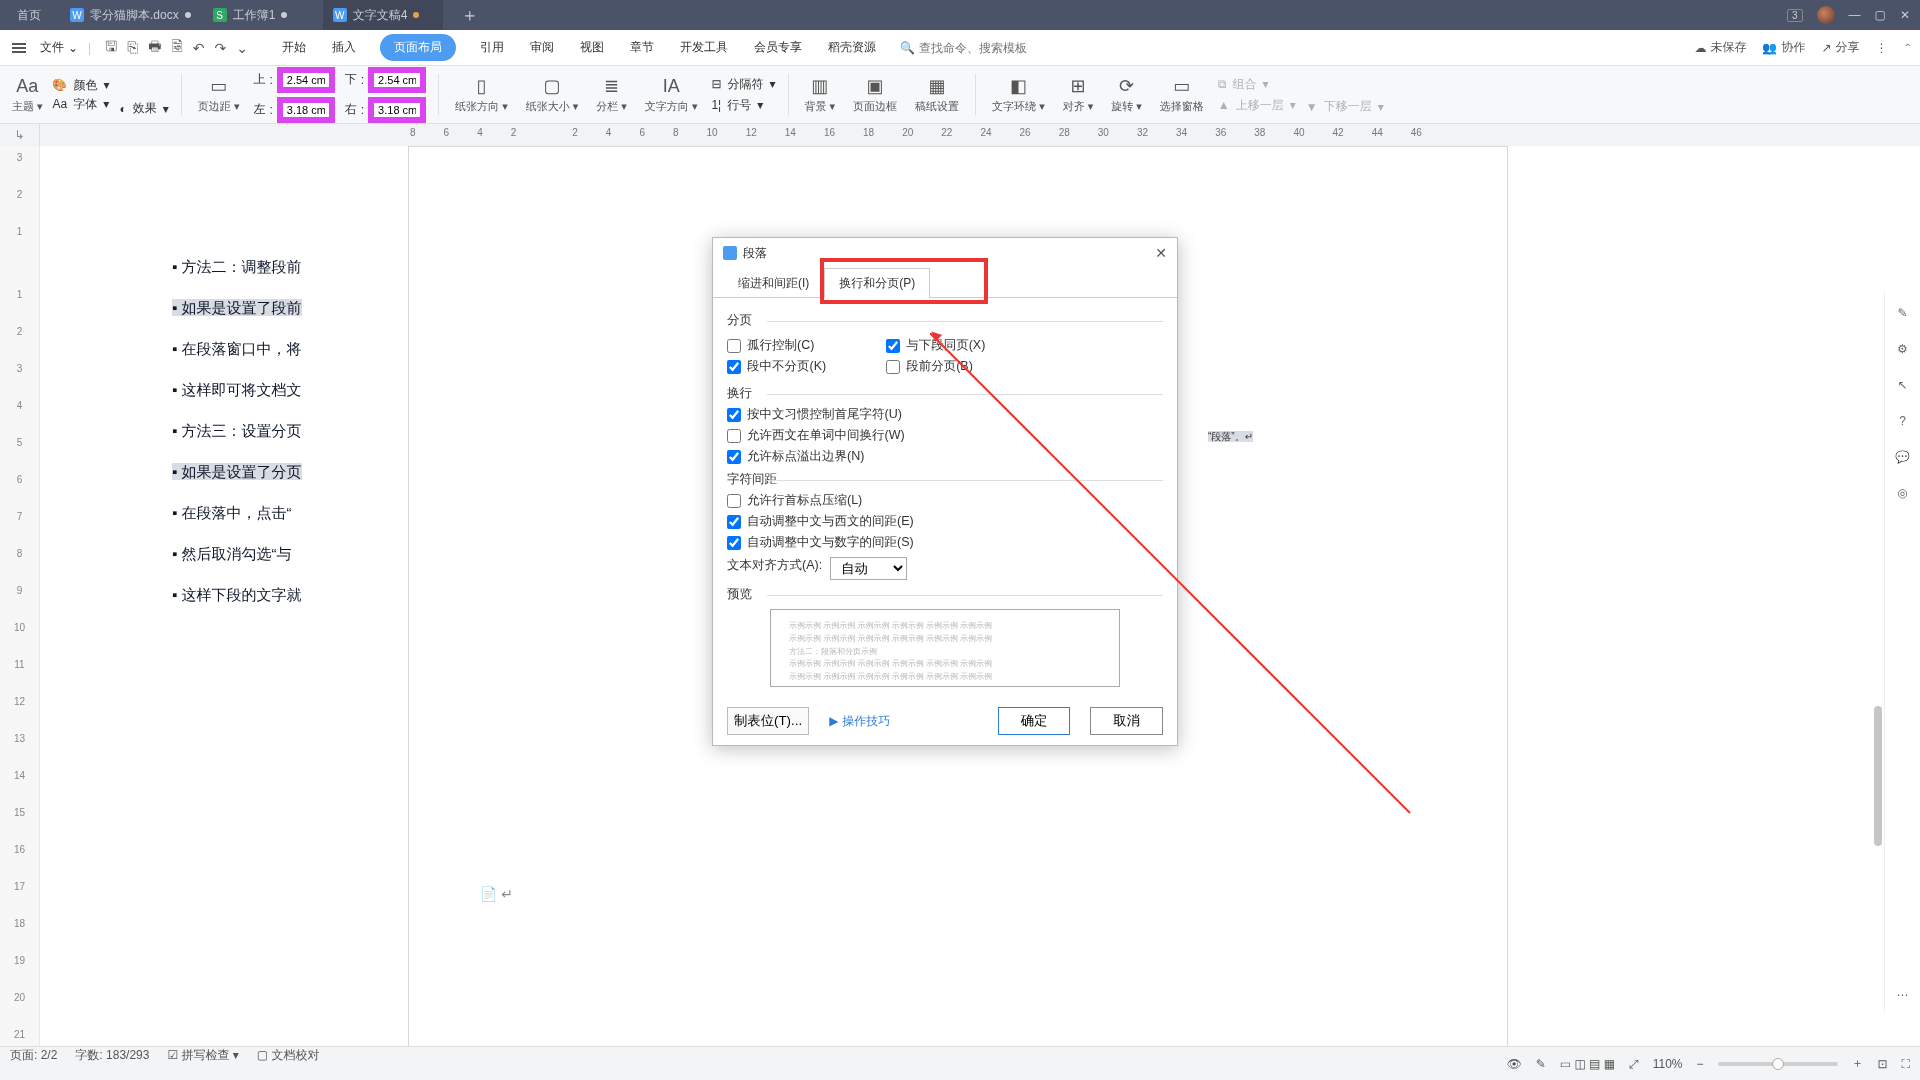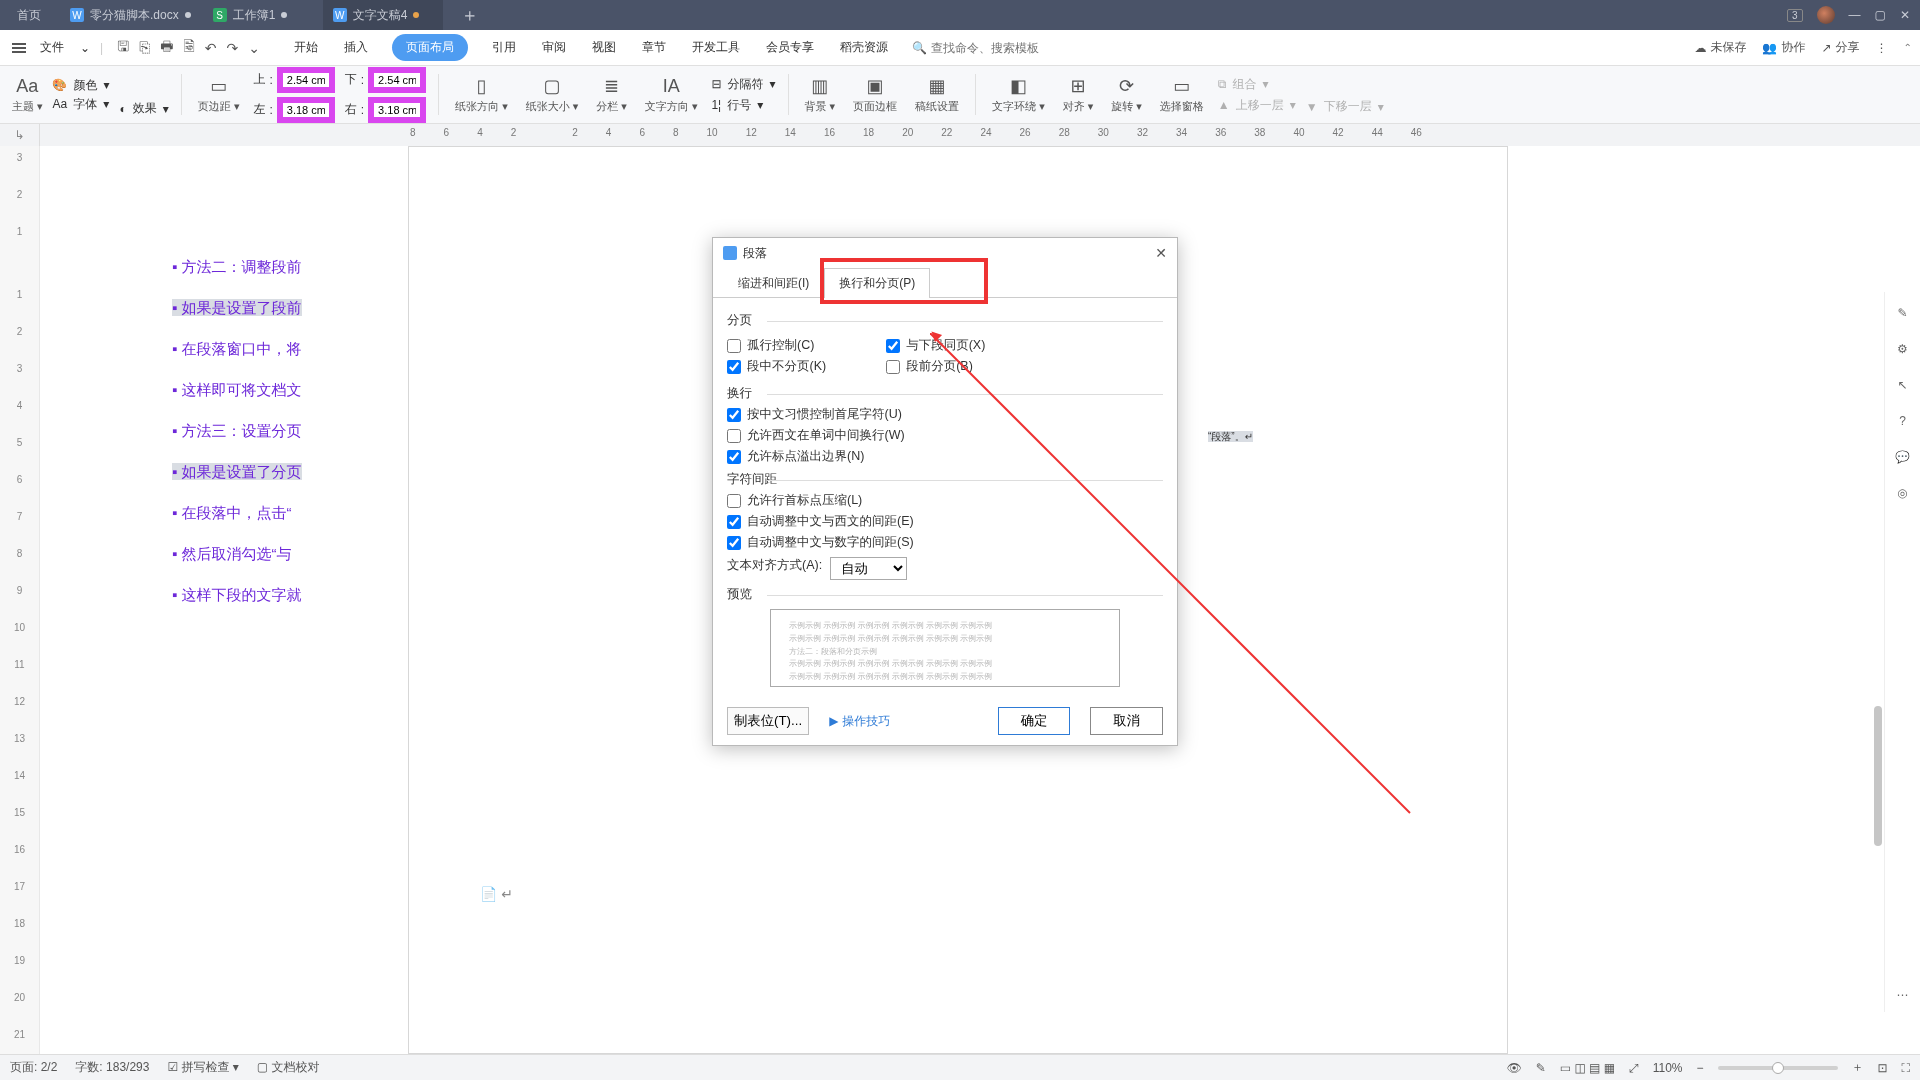--- a/index.html
+++ b/index.html
@@ -14,21 +14,21 @@
 .ico-w{background:#4e9cf1;color:#fff;}
 .ico-s{background:#2fa866;color:#fff;}
 .tab .plus{font-size:18px; padding:0 8px;}
 .titleright{margin-left:auto; display:flex; align-items:center; gap:14px; padding-right:10px;}
 .titleright .badge{border:1px solid #888; padding:0 4px; border-radius:2px; font-size:10px;}
 .avatar{width:18px;height:18px;border-radius:50%;background:radial-gradient(circle at 40% 40%,#d08060,#5a3a30);}
 
 .menubar{height:36px; background:#fff; border-bottom:1px solid #e0e0e0; display:flex; align-items:center; padding:0 8px; gap:4px;}
 .hamb{display:flex; flex-direction:column; gap:2px; padding:4px;}
 .hamb span{width:14px;height:2px;background:#555;}
-.menu-file{display:flex;align-items:center; gap:16px; padding:0 6px;}
+.menu-file{display:flex;align-items:center; gap:4px; padding:0 6px;}
 .qat{display:flex; gap:10px; padding:0 10px; align-items:center;}
 .qat .qbtn{color:#555; font-size:14px;}
 .menutabs{display:flex; gap:22px; margin-left:18px; align-items:flex-end;}
 .menutabs .mtab{padding:5px 2px;}
 .menutabs .mtab.active{background:#4e9cf1;color:#fff; padding:5px 14px; border-radius:14px;}
 .search{margin-left:18px; display:flex; align-items:center; gap:4px; color:#8a8a8a;}
 .search input{border:none; outline:none; width:170px; font-size:12px; color:#8a8a8a;}
 .menuright{margin-left:auto; display:flex; gap:16px; align-items:center; color:#555;}
 .menuright .item{display:flex;align-items:center;gap:4px;}
 .menuright .chev-up{font-size:10px;color:#777;}
@@ -45,31 +45,31 @@
 .vsep{width:1px; background:#e0e0e0; margin:4px 2px;}
 
 .rulertop{height:22px; background:#f2f3f5; position:relative; display:flex;}
 .rcorner{width:40px; height:22px; border-right:1px solid #ddd; display:flex; align-items:center; justify-content:center; color:#888;}
 .hruler{flex:1; position:relative; color:#777; font-size:10px;}
 .hruler .marks{position:absolute; left:370px; top:3px; display:flex; gap:28px;}
 .docwrap{position:relative; height:calc(100% - 30px - 36px - 58px - 22px - 26px); background:#fff; display:flex;}
 .vruler{width:40px; background:#f7f7f7; border-right:1px solid #e8e8e8; color:#888; font-size:10px; display:flex; flex-direction:column; align-items:center; padding-top:6px; gap:26px;}
 .canvas{flex:1; background:#fff; position:relative;}
 .page{position:absolute; left:368px; top:0; width:1100px; background:#fff; box-shadow:0 0 0 1px #d7d7d7 inset; height:100%;}
-.doclines{position:absolute; left:132px; top:112px; display:flex; flex-direction:column; gap:22px; color:#6d28d9; font-size:15px;}
+.doclines{position:absolute; left:132px; top:112px; display:flex; flex-direction:column; gap:22px; color:#0f172a; font-size:15px;}
 .doclines .hl{background:#d9dde3; display:inline;}
 .docright-frag{position:absolute; left:1168px; top:284px; font-size:10px;}
 .docright-frag .hl{background:#d9dde3;}
 .sqmarks{position:absolute; left:940px; top:112px; display:flex; flex-direction:column; gap:22px; color:#555; font-size:13px;}
 .para-icon{position:absolute; left:440px; top:740px; font-size:14px; color:#8a8a8a;}
 
 .rightrail{position:absolute; right:0; top:146px; width:36px; height:720px; background:#fff; border-left:1px solid #eee; display:flex; flex-direction:column; align-items:center; gap:22px; padding-top:14px; color:#666;}
 .vscroll{position:absolute; right:38px; top:560px; width:8px; height:140px; background:#c6c6c6; border-radius:4px;}
 
-.statusbar{position:absolute; left:0; bottom:0; width:100%; height:26px; background:#f3f4f6; border-top:1px solid #ddd; display:flex; align-items:center; padding:0 10px; gap:18px; color:#555; font-size:12px;}
+.statusbar{position:absolute; left:0; bottom:0; width:100%; height:34px; background:#f3f4f6; border-top:1px solid #ddd; display:flex; padding:0 10px; gap:18px; color:#555; font-size:12px;}
 .statusbar .right{margin-left:auto; display:flex; align-items:center; gap:14px;}
 .zoomslider{width:120px; height:4px; background:#d0d0d0; border-radius:2px; position:relative;}
 .zoomslider .thumb{position:absolute; left:54px; top:-4px; width:12px; height:12px; border-radius:50%; background:#fff; border:1px solid #aaa;}
 
 
 .dialog{position:absolute; left:712px; top:237px; width:466px; background:#fff; border:1px solid #b9b9b9; box-shadow:0 3px 18px rgba(0,0,0,.25);}
 .dlg-title{height:30px; display:flex; align-items:center; padding:0 10px; gap:6px;}
 .dlg-title .ico{width:14px;height:14px;background:#4e9cf1;border-radius:2px;}
 .dlg-title .x{margin-left:auto; font-size:14px; color:#555;}
 .dlg-tabs{display:flex; align-items:flex-end; height:30px; border-bottom:1px solid #ccc; padding:0 10px; gap:0;}

